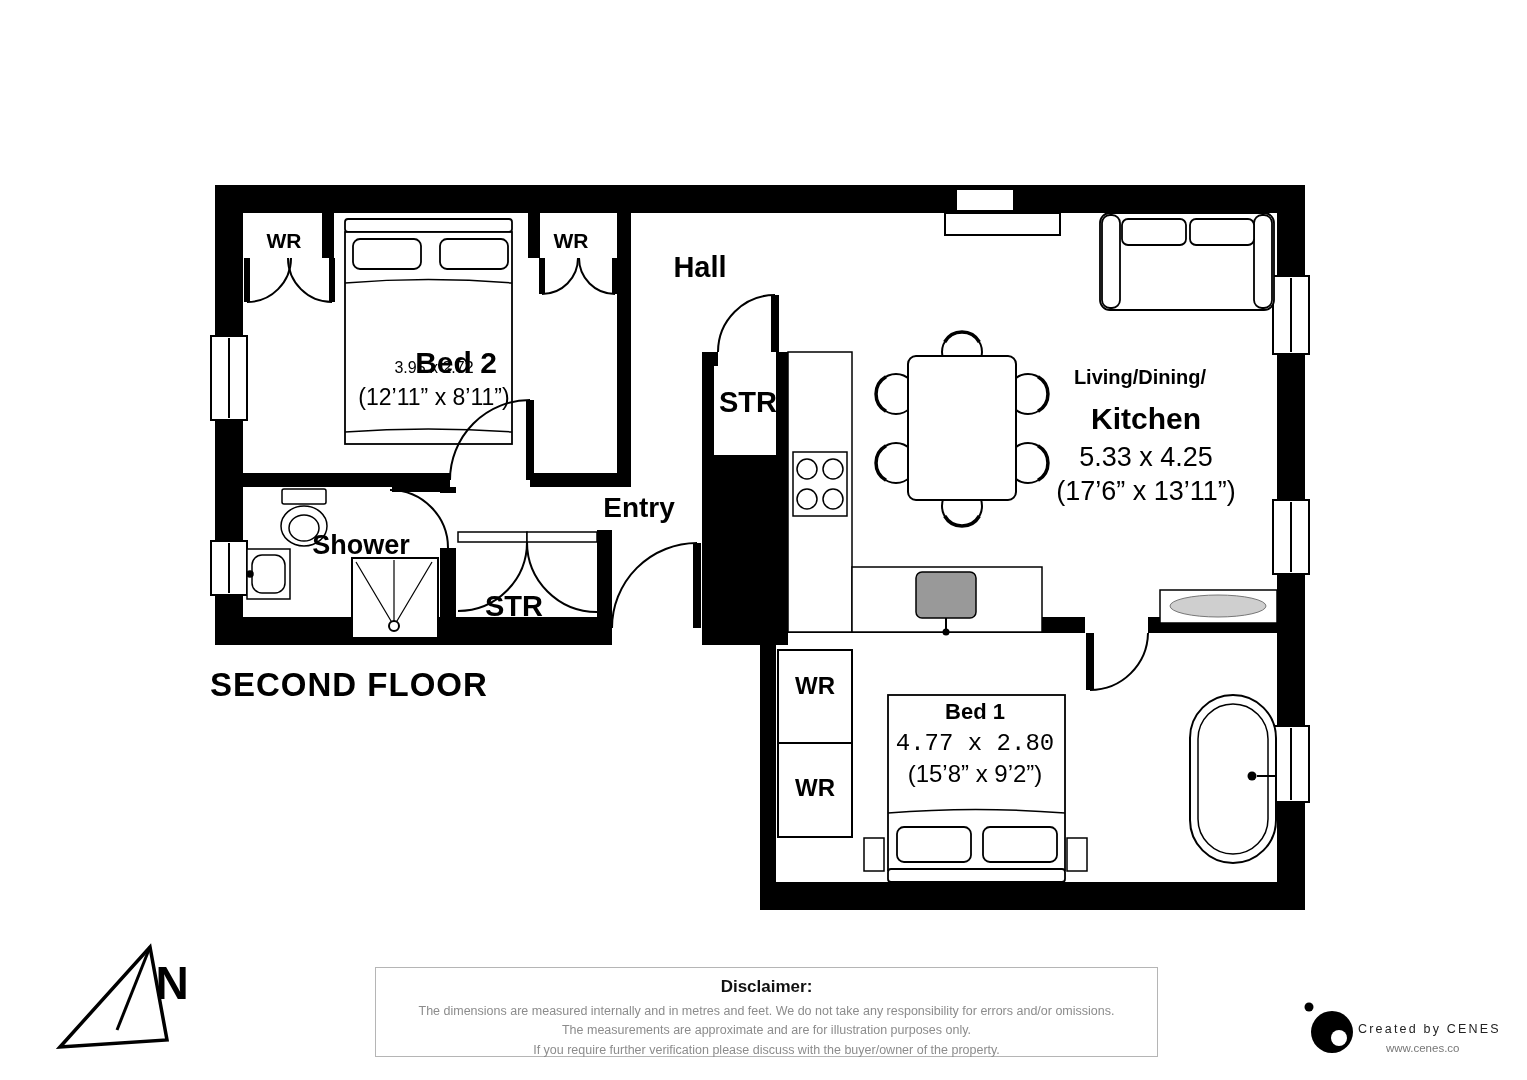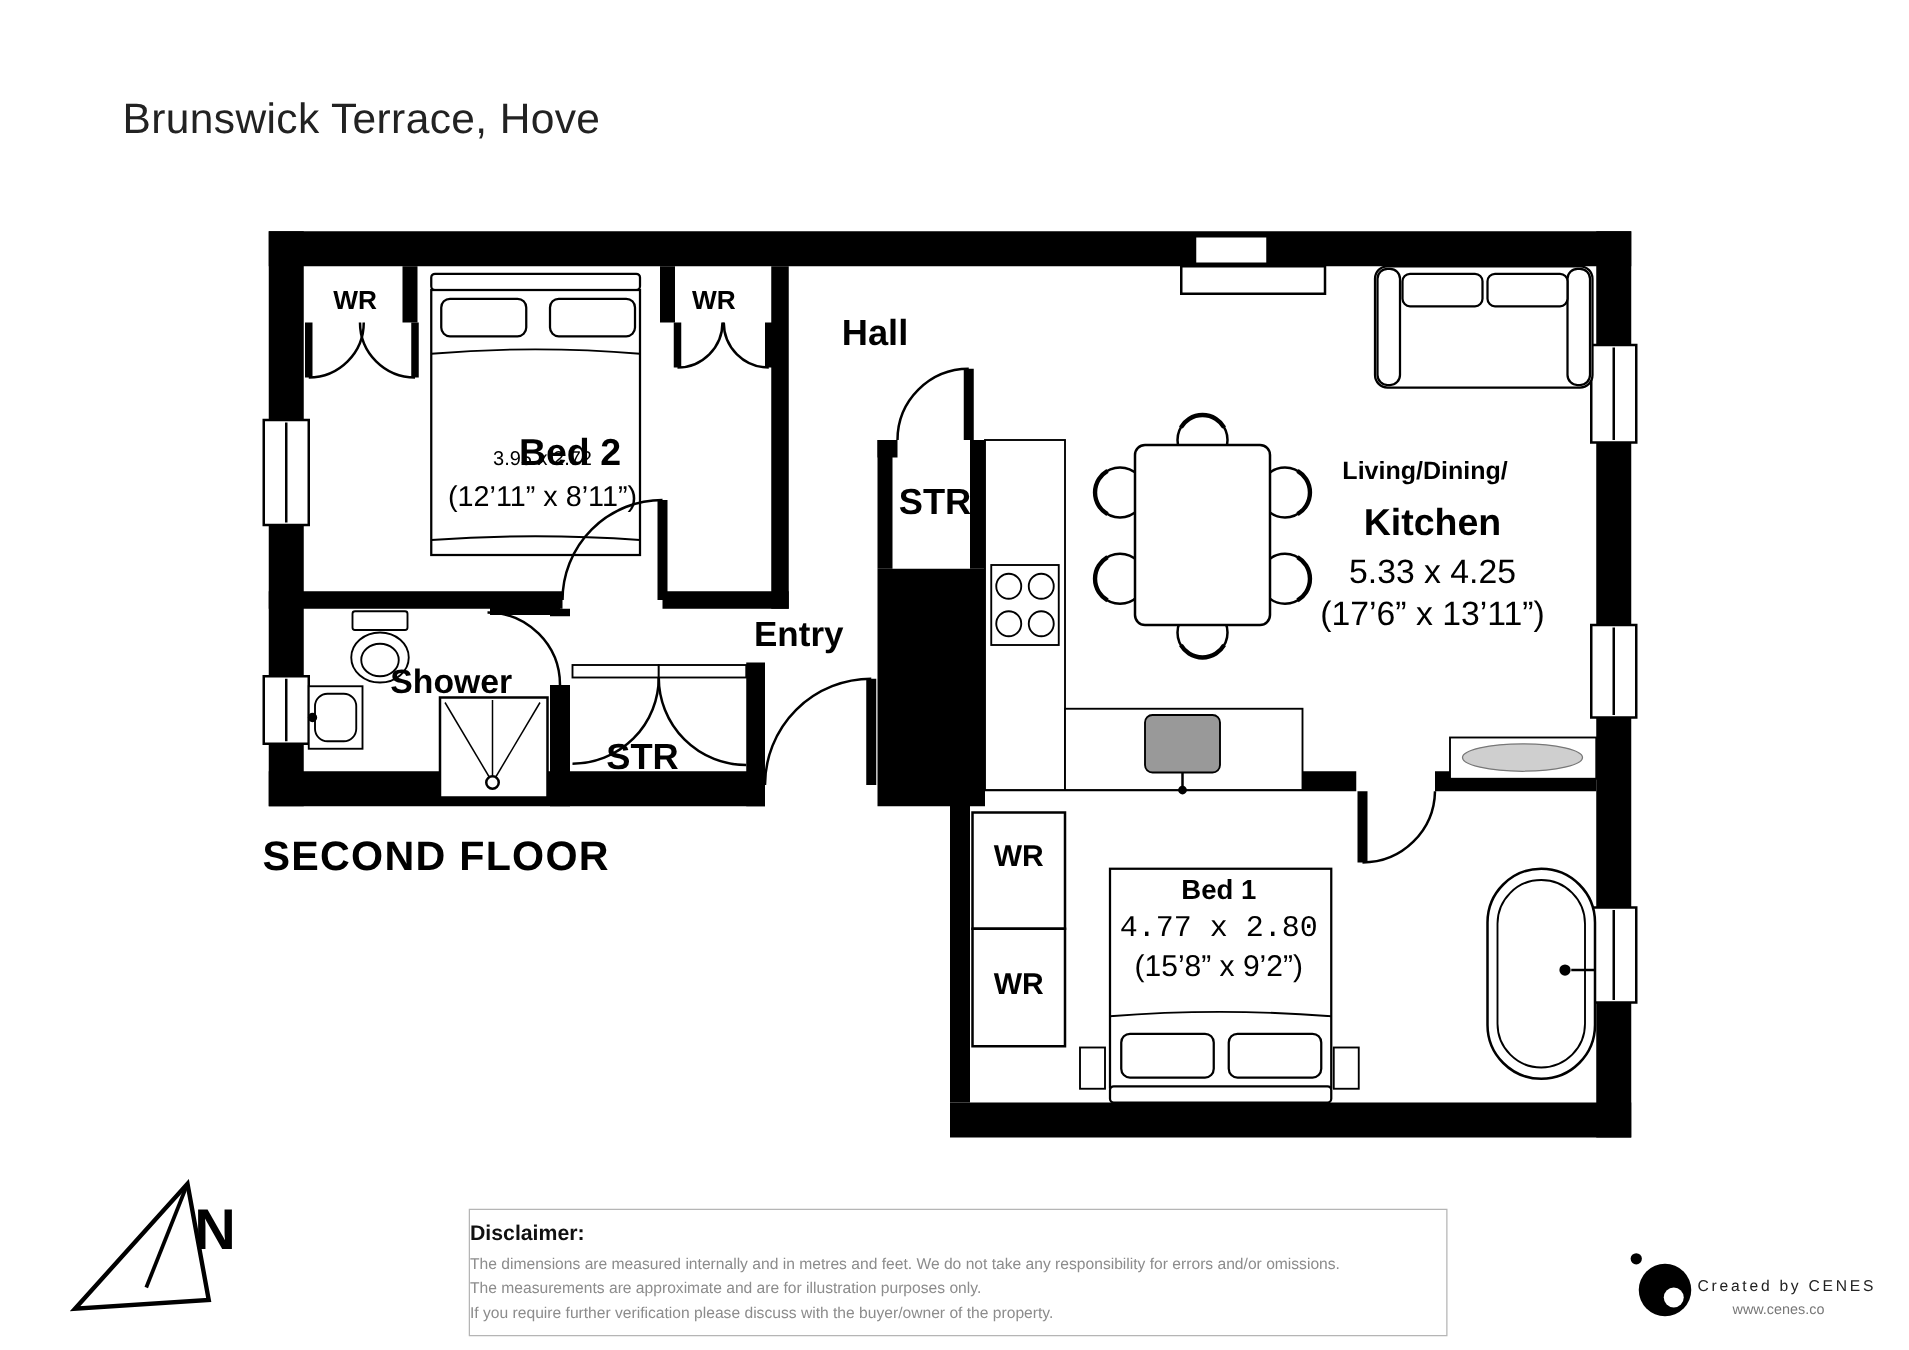--- a/index.html
+++ b/index.html
@@ -6,22 +6,22 @@
   html,body { background:#ffffff; }
   body { font-family:"Liberation Sans", sans-serif; }
   .page { position:relative; width:1527px; height:1080px; background:#fff; overflow:hidden; }
   .plan-svg { position:absolute; left:0; top:0; }
   .lbl { position:absolute; transform:translateX(-50%); white-space:nowrap; line-height:1; color:#000; }
   .b { font-weight:bold; }
   .header { position:absolute; left:98px; top:76px; }
   .header .title { font-size:34px; font-weight:400; color:#222; letter-spacing:0.3px; }
   .header .sub { font-size:21px; color:#9a9a9a; margin-top:7px; }
   .floor-lbl { position:absolute; left:210px; top:666px; font-size:33px; font-weight:bold; letter-spacing:1px; color:#000; }
-  .disclaimer { position:absolute; left:375px; top:967px; width:783px; height:102px;
-                border:1px solid #b5b5b5; background:#fff; padding-top:9px; }
+  .disclaimer { position:absolute; left:375px; top:967px; width:783px; height:90px;
+                border:1px solid #b5b5b5; background:#fff; text-align:center; padding-top:9px; }
   .disclaimer .d-title { font-size:17px; font-weight:bold; color:#111; margin-bottom:5px; }
   .disclaimer .d-line { font-size:12.5px; color:#8c8c8c; line-height:1.55; white-space:nowrap; }
   .created-by { position:absolute; left:1358px; top:1022px; font-size:12.5px; letter-spacing:2.2px; color:#222; white-space:nowrap; }
   .website { position:absolute; left:1386px; top:1042px; font-size:11.5px; color:#777; white-space:nowrap; }
 </style>
 </head>
 <body>
 
 <div class="page">
 
@@ -218,21 +218,20 @@
     </g>
 
     <g>
       <circle cx="1332" cy="1032" r="21" fill="#000"></circle>
       <circle cx="1339" cy="1038" r="8" fill="#fff"></circle>
       <circle cx="1309" cy="1007" r="4.5" fill="#000"></circle>
     </g>
   </svg>
 
   <div class="header">
-    <div class="title">Brunswick Terrace, Hove</div>
   </div>
 
   <div class="lbl b" style="left:284px;top:230px;font-size:21px;">WR</div>
   <div class="lbl b" style="left:571px;top:230px;font-size:21px;">WR</div>
 
   <div class="lbl b" style="left:434px;top:348px;font-size:30px;margin-left:22px;">Bed 2</div>
   <div class="lbl" style="left:434px;top:360px;font-size:16px;">3.95 x 2.72</div>
   <div class="lbl" style="left:434px;top:386px;font-size:23px;">(12’11” x 8’11”)</div>
 
   <div class="lbl b" style="left:700px;top:253px;font-size:29px;">Hall</div>

